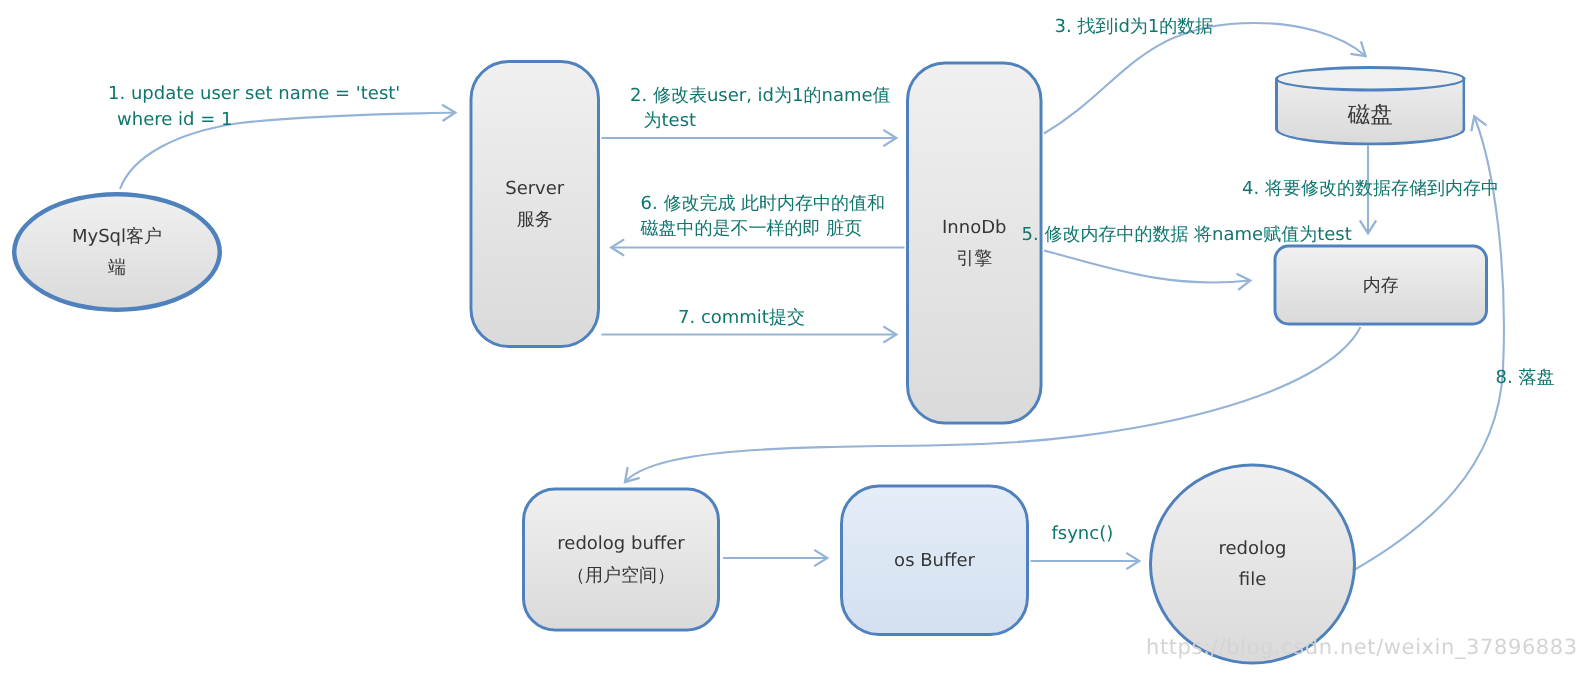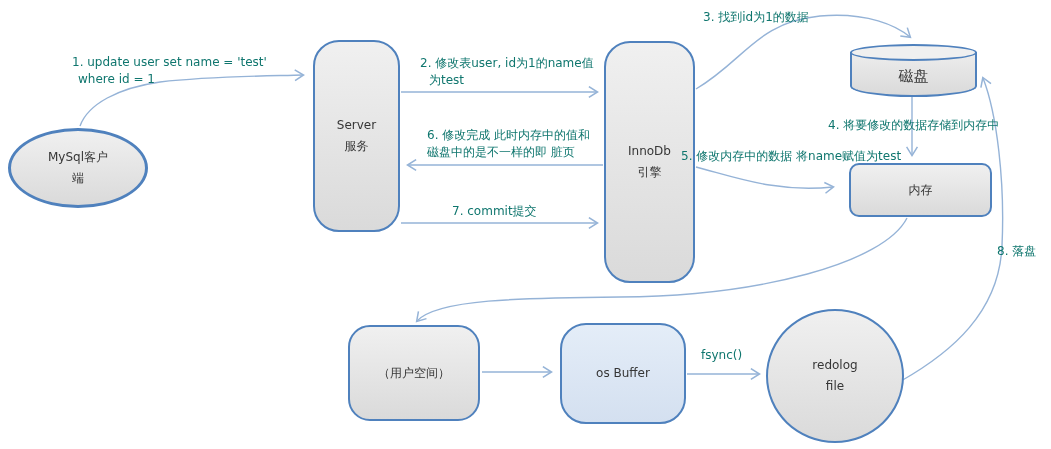--- a/index.html
+++ b/index.html
@@ -94,20 +94,21 @@
     <div class="disk-body">
       <span>磁盘</span>
     </div>
   </div>
 
   <div class="node memory">
     <div class="nl">内存</div>
   </div>
 
   <div class="node rbuffer">
+    <div class="nl">redolog buffer</div>
     <div class="nl">（用户空间）</div>
   </div>
 
   <div class="node osbuffer">
     <div class="nl">os Buffer</div>
   </div>
 
   <div class="node rfile">
     <div class="nl">redolog</div>
     <div class="nl">file</div>
@@ -145,14 +146,15 @@
   </div>
 
   <div class="note" style="left:997px; top:243px;">
     <div>8. 落盘</div>
   </div>
 
   <div class="note" style="left:701px; top:347px;">
     <div>fsync()</div>
   </div>
 
+  <div class="watermark">https://blog.csdn.net/weixin_37896883</div>
 
 </div>
 
 </body></html>

